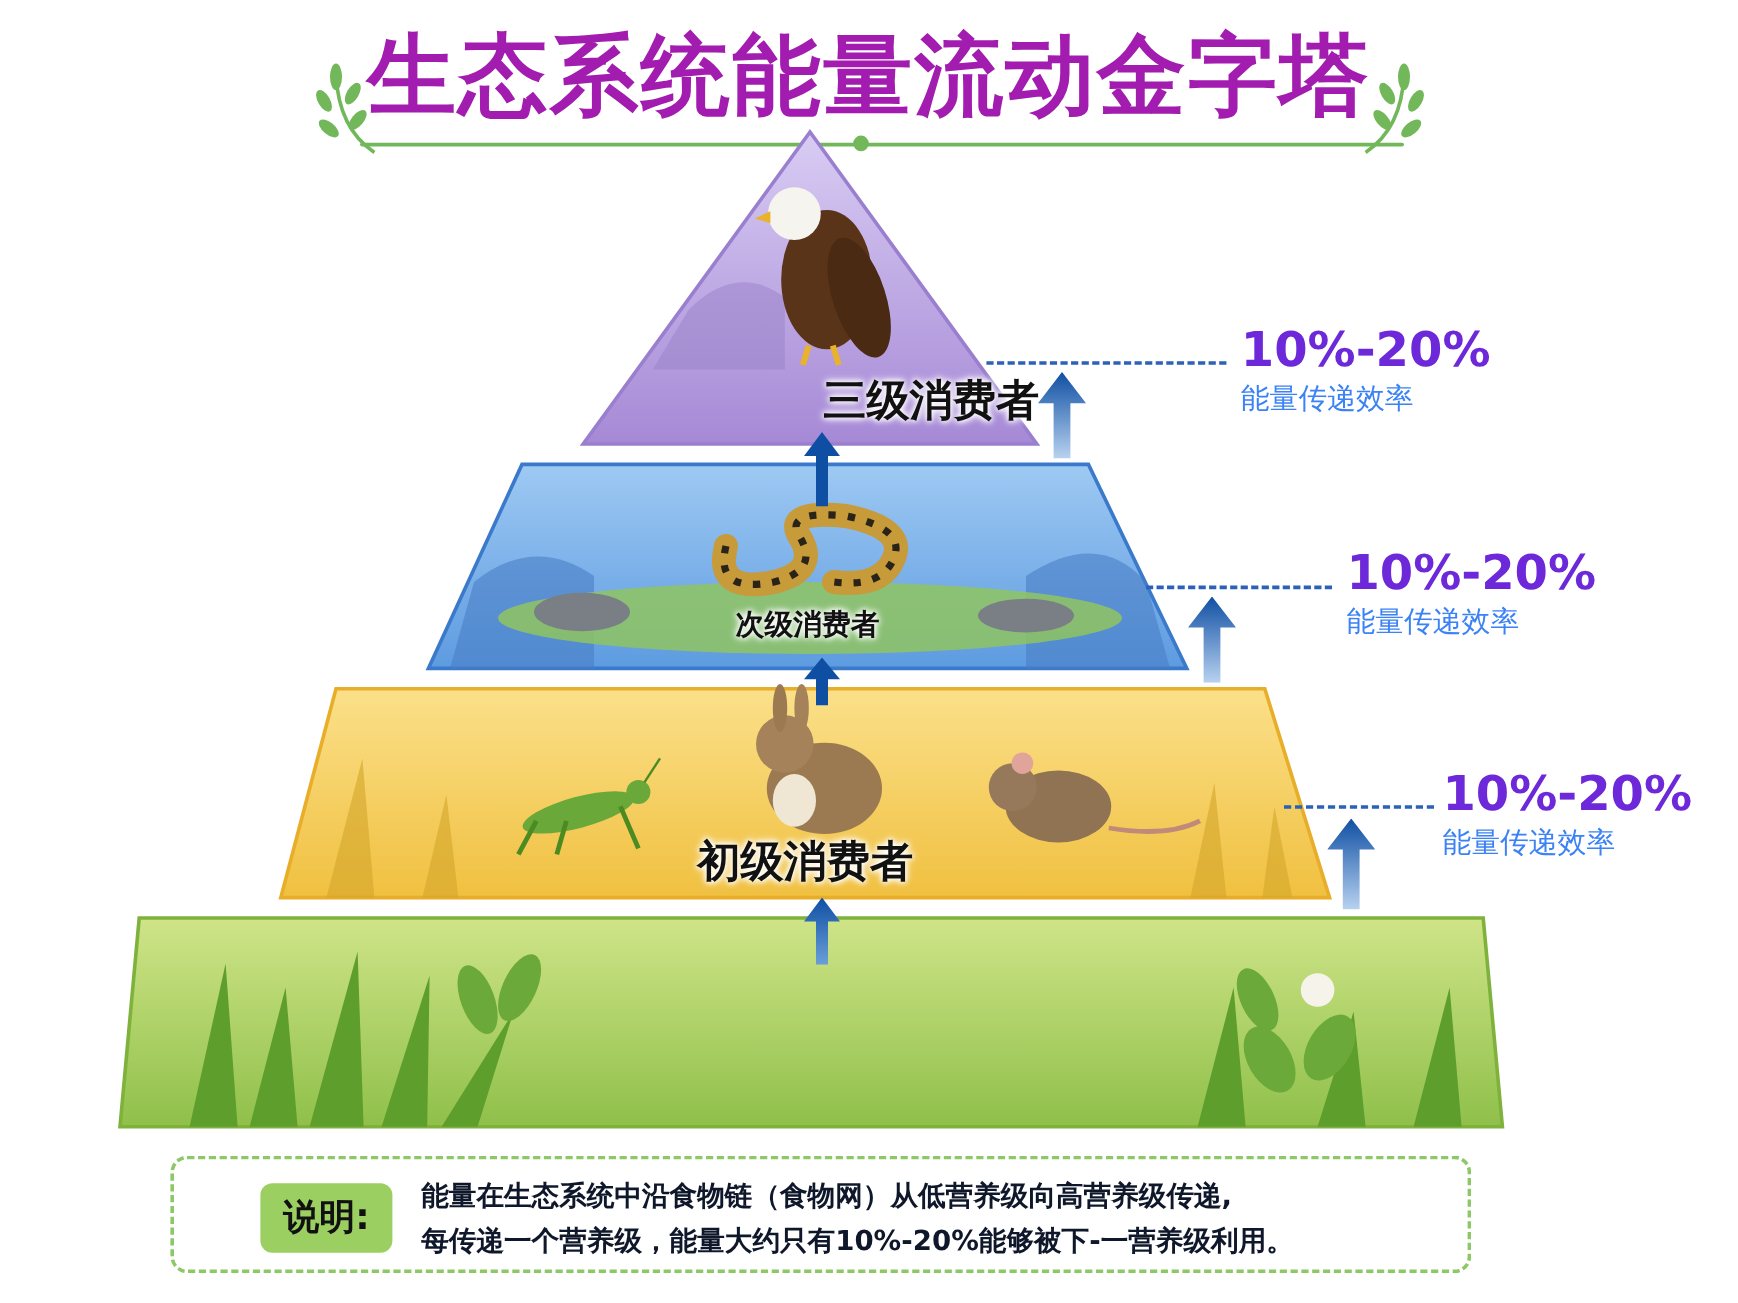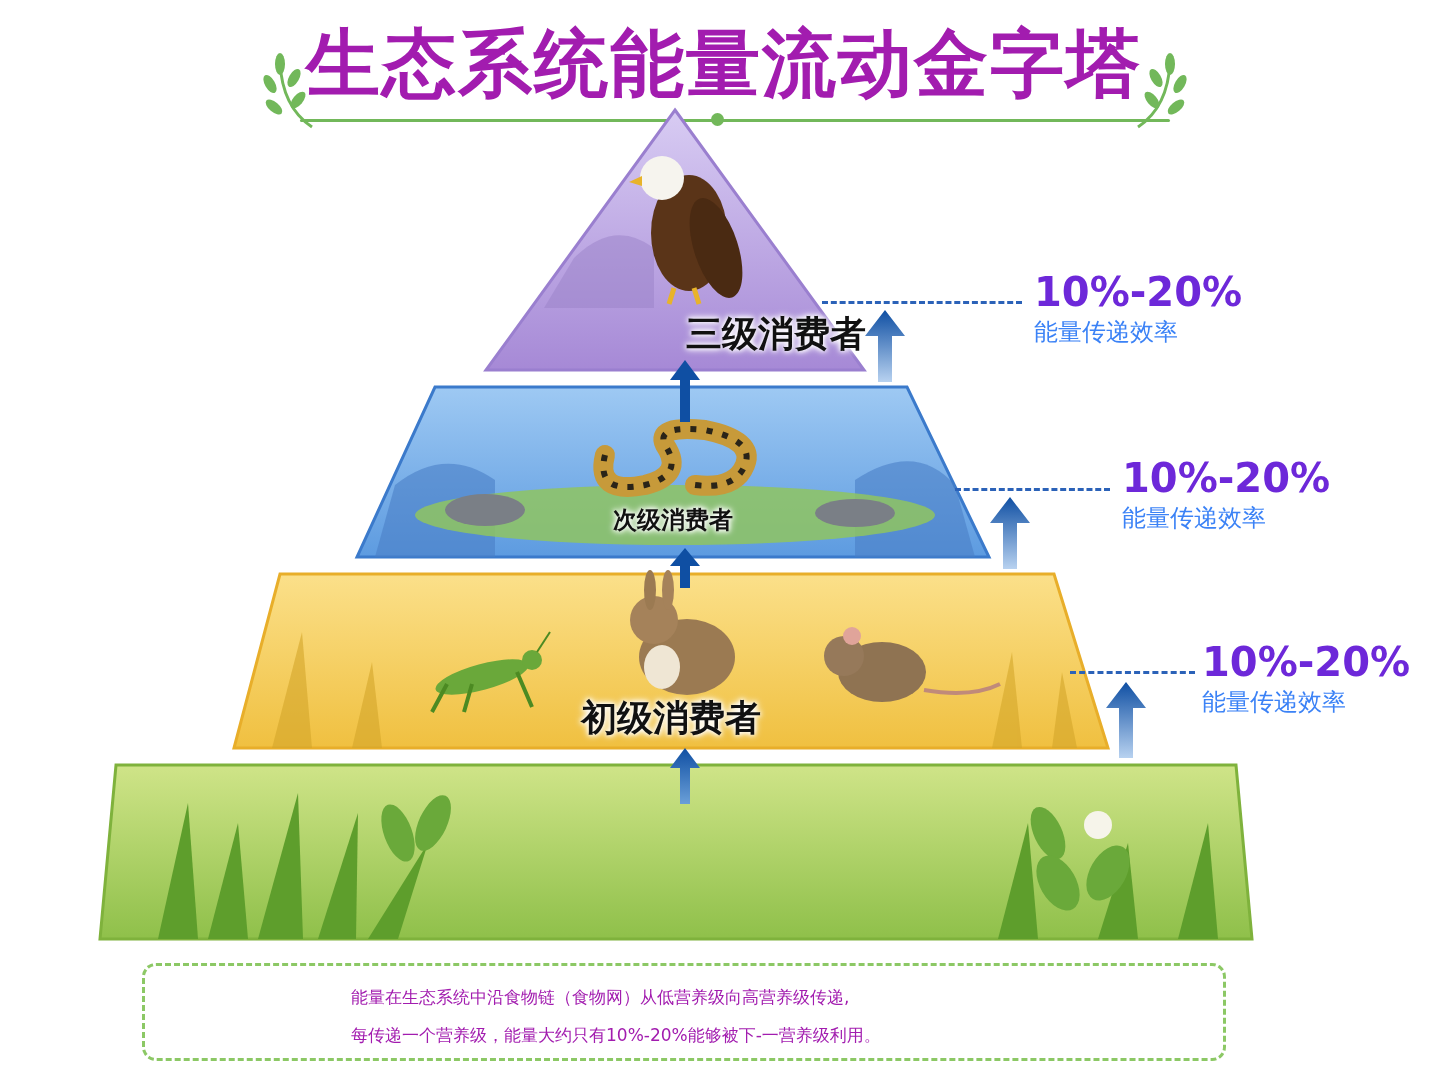--- a/index.html
+++ b/index.html
@@ -11,21 +11,21 @@
   .level{position:absolute;}
   .level svg{position:absolute;left:0;top:0;overflow:visible;}
   .level-label{position:absolute;left:0;right:0;text-align:center;font-weight:bold;color:#111;text-shadow:0 0 4px #fff,0 0 6px #fff,0 0 8px #fff;}
   .up-arrow{position:absolute;}
   .eff{position:absolute;}
   .eff-pct{font-size:40px;font-weight:bold;color:#6d28d9;line-height:44px;}
   .eff-text{font-size:24px;color:#3b82f6;line-height:36px;}
   .dash{position:absolute;height:0;border-top:3px dashed #2b62b8;}
   .note{position:absolute;left:142px;top:963px;width:1084px;height:98px;border:3px dashed #8cc865;border-radius:14px;box-sizing:border-box;}
   .note-badge{position:absolute;left:72px;top:20px;width:110px;height:58px;background:#9ccf62;border-radius:10px;font-size:30px;font-weight:bold;color:#111;text-align:center;line-height:58px;}
-  .note-text{position:absolute;left:206px;top:12px;font-size:17px;color:#a21caf;line-height:38px;}
+  .note-text{position:absolute;left:206px;top:12px;font-size:23px;color:#0f172a;line-height:38px;font-weight:bold;}
 </style>
 </head>
 <body>
 
 <div class="sprig" style="left:262px;">
   <svg width="60" height="80" viewBox="0 0 60 80">
     <path d="M50 75 Q20 55 18 10" stroke="#72b85a" stroke-width="3" fill="none"></path>
     <ellipse cx="18" cy="12" rx="5" ry="11" fill="#72b85a"></ellipse>
     <ellipse cx="8" cy="32" rx="5" ry="10" fill="#72b85a" transform="rotate(-30 8 32)"></ellipse>
     <ellipse cx="32" cy="26" rx="5" ry="10" fill="#72b85a" transform="rotate(30 32 26)"></ellipse>
@@ -215,17 +215,18 @@
   <svg width="40" height="76">
       <polygon points="20,0 40,26 27,26 27,76 13,76 13,26 0,26" fill="url(#a2)"></polygon>
     </svg>
 </div>
 <div class="eff" style="left:1202px;top:640px;">
   <div class="eff-pct">10%-20%</div>
   <div class="eff-text">能量传递效率</div>
 </div>
 
 <div class="note">
+  <div class="note-badge">说明:</div>
   <div class="note-text">
     <div>能量在生态系统中沿食物链（食物网）从低营养级向高营养级传递,</div>
     <div>每传递一个营养级，能量大约只有10%-20%能够被下-一营养级利用。</div>
   </div>
 </div>
 
 </body></html>

